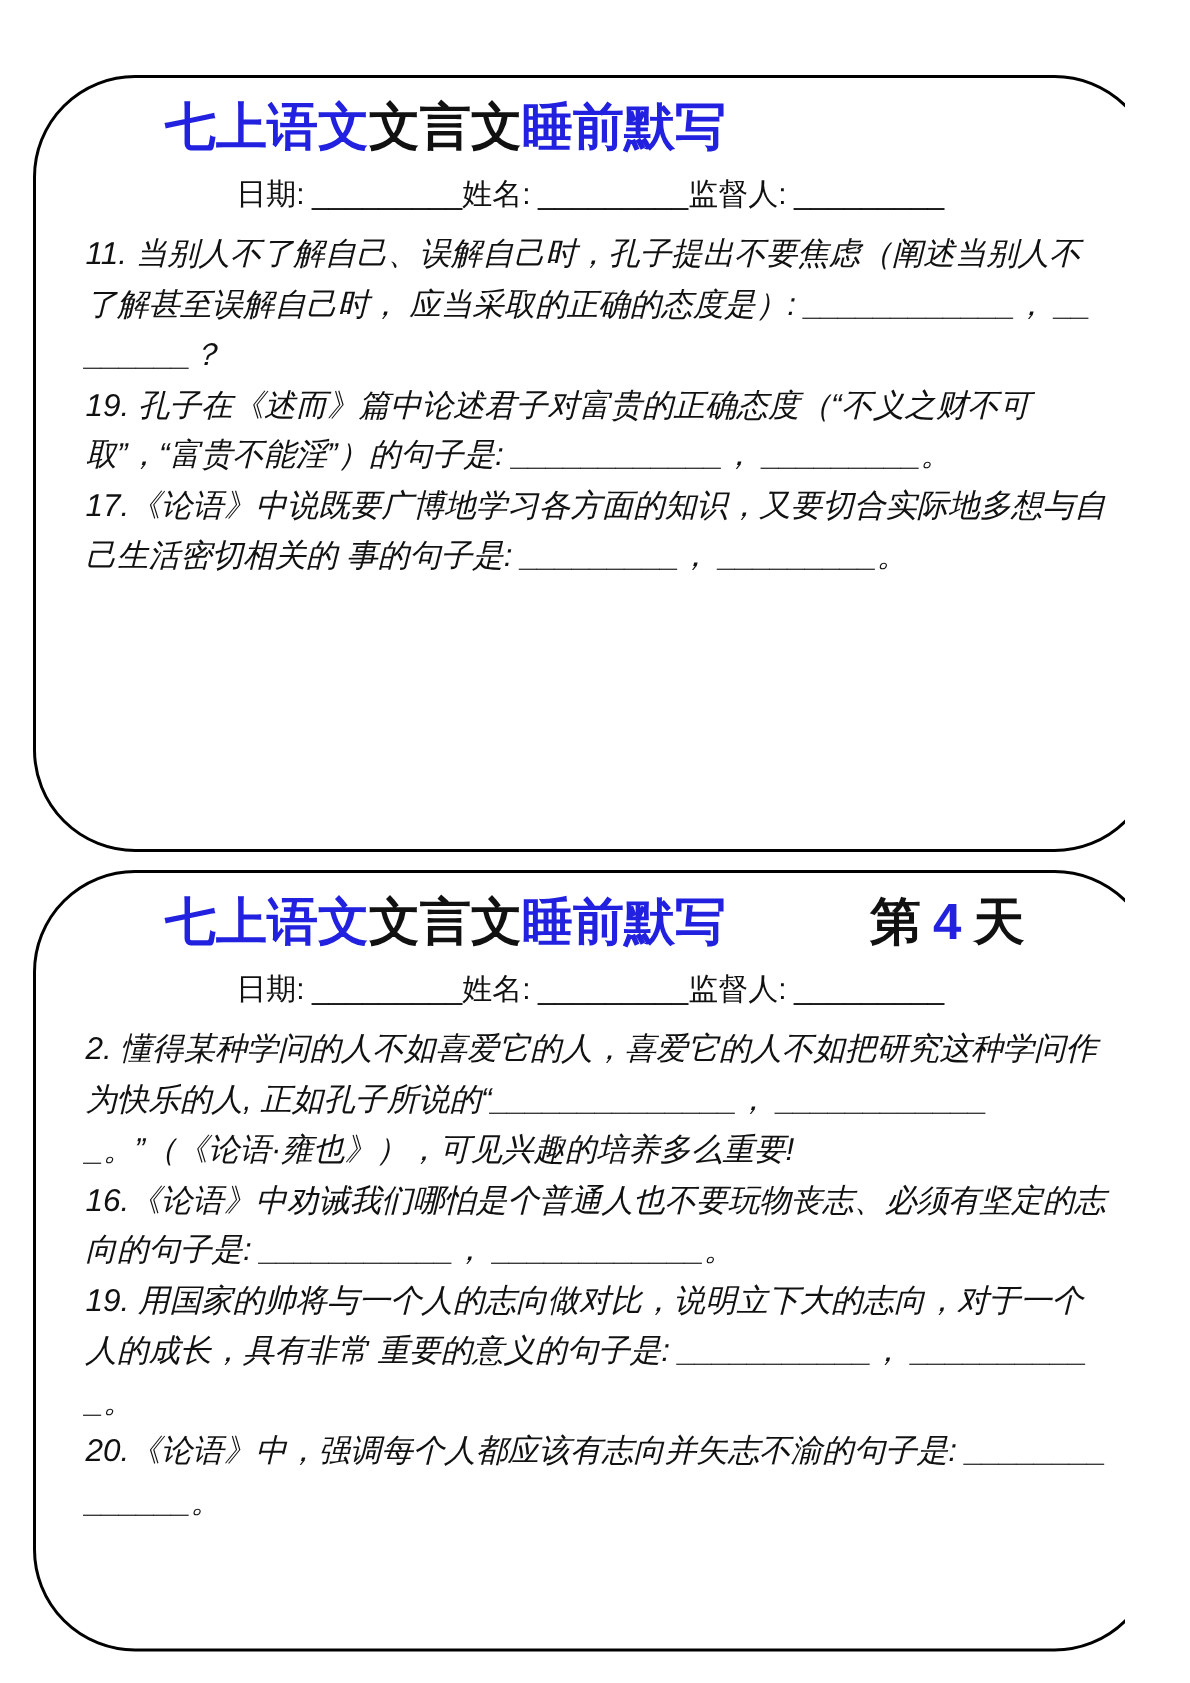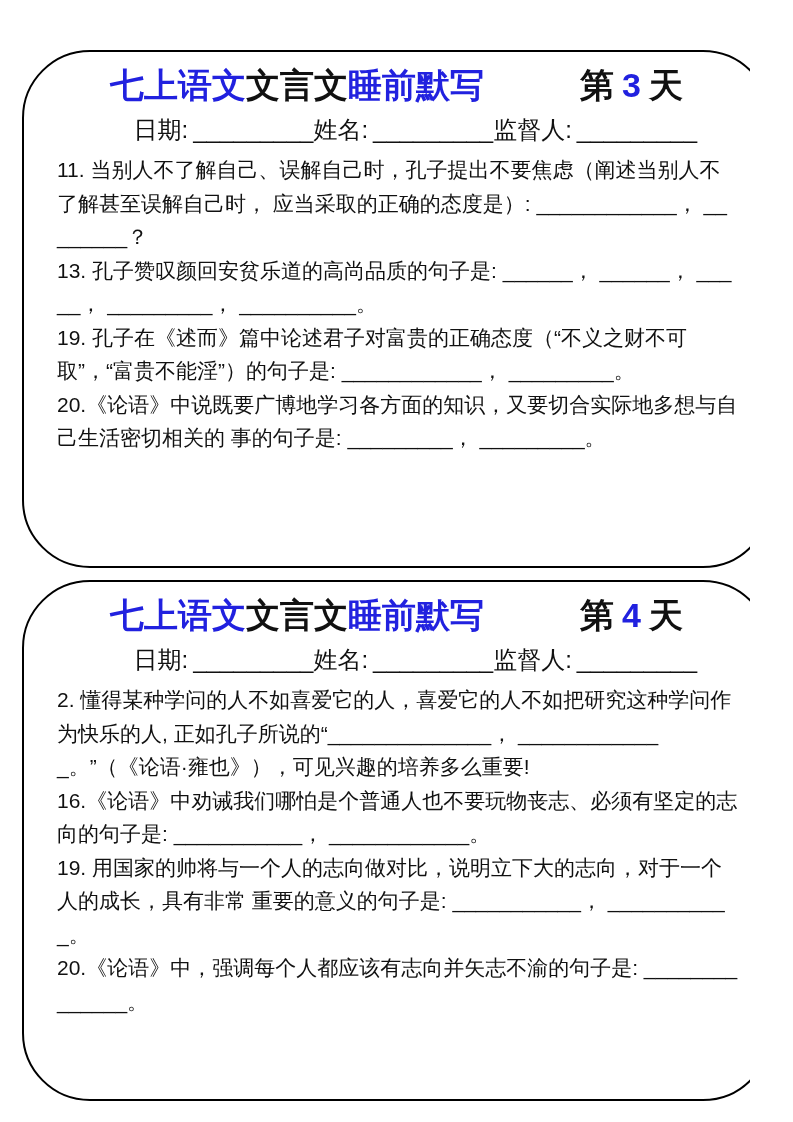--- a/index.html
+++ b/index.html
@@ -36,71 +36,68 @@
     font-size: 34px;
     font-weight: bold;
     line-height: 42px;
     white-space: nowrap;
   }
   .blue { color: #2121df; }
   .title-day .day-num { margin: 0 8px; }
 
   .fields-row {
     display: flex;
-    justify-content: flex-end;
+    justify-content: center;
     padding: 10px 72px 0 66px;
-    font-size: 24px;
+    font-size: 20px;
     line-height: 28px;
     white-space: nowrap;
   }
   .field .f-blank {
     margin-left: 5px;
     letter-spacing: 0px;
   }
 
   .questions {
     padding: 9px 31px 0 33px;
     font-size: 21px;
     line-height: 33.5px;
   }
   .questions p {
     margin: 0;
     word-break: break-all;
+    font-style: italic;
   }
 </style>
 </head>
 <body>
 
 <div class="page">
 
   <div class="card card-1">
     <div class="title-row">
       <div class="title-main">
         <span class="blue">七上语文</span><span>文言文</span><span class="blue">睡前默写</span>
-      </div>
-      <div class="title-day">
-        <span>第</span><span class="blue day-num">3</span><span>天</span>
       </div>
     </div>
     <div class="fields-row">
       <div class="field">
         <span class="f-label">日期:</span><span class="f-blank">_________</span>
       </div>
       <div class="field">
         <span class="f-label">姓名:</span><span class="f-blank">_________</span>
       </div>
       <div class="field">
         <span class="f-label">监督人:</span><span class="f-blank">_________</span>
       </div>
     </div>
     <div class="questions">
       <p>11. 当别人不了解自己、误解自己时，孔子提出不要焦虑（阐述当别人不了解甚至误解自己时， 应当采取的正确的态度是）: ____________， ________？</p>
-      <p>13. 孔子赞叹颜回安贫乐道的高尚品质的句子是: ______， ______， _____， _________， __________。</p>
       <p>19. 孔子在《述而》篇中论述君子对富贵的正确态度（“不义之财不可取”，“富贵不能淫”）的句子是: ____________， _________。</p>
-      <p>20.《论语》中说既要广博地学习各方面的知识，又要切合实际地多想与自己生活密切相关的 事的句子是: _________， _________。</p>
+      <p>17.《论语》中说既要广博地学习各方面的知识，又要切合实际地多想与自己生活密切相关的 事的句子是: _________， _________。</p>
     </div>
   </div>
 
   <div class="card card-2">
     <div class="title-row">
       <div class="title-main">
         <span class="blue">七上语文</span><span>文言文</span><span class="blue">睡前默写</span>
       </div>
       <div class="title-day">
         <span>第</span><span class="blue day-num">4</span><span>天</span>

